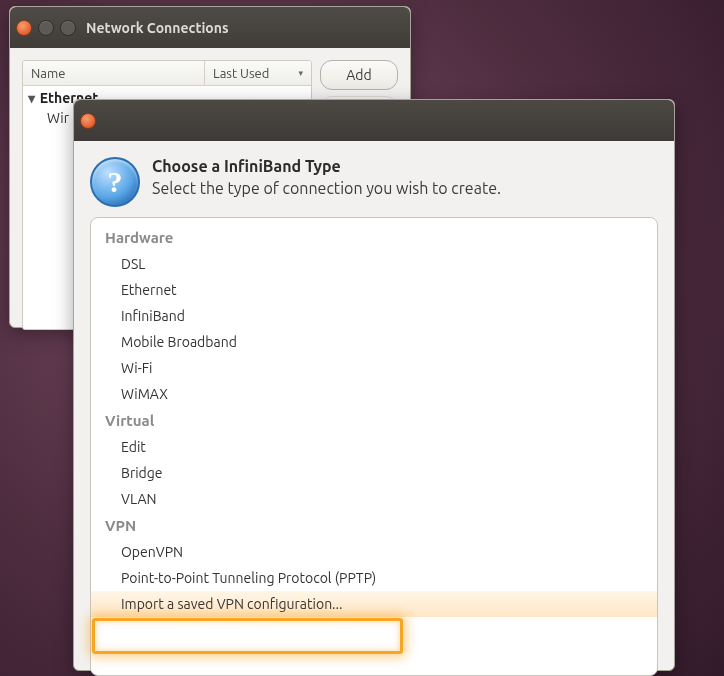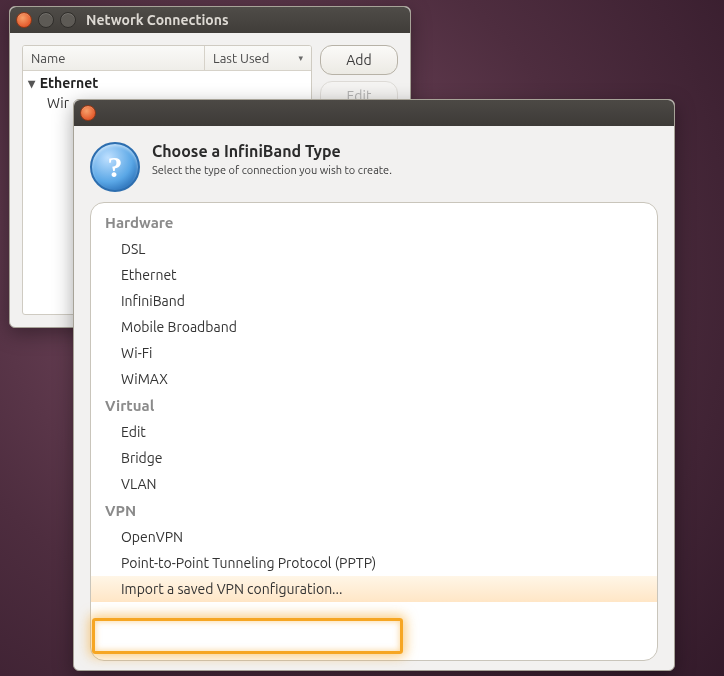--- a/index.html
+++ b/index.html
@@ -1,20 +1,20 @@
 <!DOCTYPE html>
 <html><head>
 <meta charset="utf-8">
 <style>
   html,body{margin:0;padding:0;width:724px;height:676px;font-family:"Ubuntu","DejaVu Sans",sans-serif;font-size:14px;color:#3c3c3c;overflow:hidden}
   body{background:radial-gradient(circle at 35% 40%,#7a4d63 0%,#4e2d3f 55%,#331a2a 100%)}
   
   .win{position:absolute;background:#f2f1f0;border:1px solid #a7a398;border-radius:6px;box-shadow:0 6px 20px rgba(0,0,0,.35)}
   .win1{left:9px;top:6px;width:400px;height:320px}
-  .titlebar{height:26px;background:linear-gradient(#4f4c48,#403d39);border-radius:6px 6px 0 0;display:flex;align-items:center;padding:0 6px;gap:6px}
+  .titlebar{height:41px;background:linear-gradient(#4f4c48,#403d39);border-radius:6px 6px 0 0;display:flex;align-items:center;padding:0 6px;gap:6px}
   .tbtn{width:14px;height:14px;border-radius:50%;background:#5d5a55;border:1px solid #2f2d2a;box-shadow:inset 0 1px 0 rgba(255,255,255,.15)}
   .tbtn.close{background:radial-gradient(circle at 40% 35%,#f7a06a,#e35c2e 70%);border-color:#8e3817}
   .titlebar .title{color:#ddd9d3;font-weight:700;font-size:14px;margin-left:4px}
   .win1-body{display:flex;padding:12px;gap:8px;height:calc(100% - 26px);box-sizing:border-box}
   .listpanel{flex:1;background:#fff;border:1px solid #cfcbc2;border-radius:3px;position:relative;overflow:hidden}
   .listhdr{display:flex;border-bottom:1px solid #d6d2c9;background:linear-gradient(#fafaf8,#efeee9);height:24px;color:#4a4a4a}
   .listhdr .col{display:flex;align-items:center;padding:0 8px;border-right:1px solid #d6d2c9;font-size:13px}
   .listhdr .col.last{border-right:none;width:90px;justify-content:space-between}
   .tri{font-size:9px;color:#6a6a6a}
   .listrows{padding:2px 0;font-size:14px}
@@ -22,22 +22,22 @@
   .disc{display:inline-block;transform:rotate(90deg);font-size:10px;margin-right:3px;color:#555}
   .item{padding:2px 6px 2px 24px;color:#333}
   .btncol{display:flex;flex-direction:column;gap:6px;width:78px}
   .btn{height:28px;border:1px solid #b7b2a7;background:linear-gradient(#fbfaf8,#eceae4);border-radius:12px;color:#3b3b3b;font-size:14px;display:flex;align-items:center;justify-content:center;cursor:pointer}
   
   .win2{left:73px;top:99px;width:600px;height:570px}
   .win2 .titlebar{background:linear-gradient(#4c4945,#3d3a37)}
   .dlgbody{padding:16px 16px 0 16px;display:flex;gap:12px}
   .qicon{width:46px;height:46px;border-radius:50%;background:radial-gradient(circle at 35% 30%,#bfe0ff,#5aa7e6 55%,#2e74bb 80%);border:2px solid #2d6eaf;color:#fff;display:flex;align-items:center;justify-content:center;font-size:30px;font-weight:700;font-family:Georgia,serif;box-shadow:inset 0 2px 3px rgba(255,255,255,.5)}
   .dlgtxt h2{margin:0 0 4px 0;font-size:16px;font-weight:700;color:#2b2b2b}
-  .dlgtxt p{margin:0;font-size:11px;color:#3b3b3b}
-  .dropbox{margin:10px 16px 16px 16px;border:1px solid #c9c5bb;border-radius:14px;background:#fff;height:445px;padding:6px 0;overflow:hidden}
+  .dlgtxt p{margin:0;font-size:16px;color:#3b3b3b}
+  .dropbox{margin:10px 16px 16px 16px;border:1px solid #c9c5bb;border-radius:8px;background:#fff;height:445px;padding:6px 0;overflow:hidden}
   .sect{font-weight:700;color:#8a8a8a;padding:5px 14px;font-size:15px}
   .opt{padding:5px 14px 5px 30px;font-size:14px;color:#333;cursor:pointer}
   .opt.hl{background:linear-gradient(#fff6e7,#ffe6c6);position:relative}
   
   .hlwrap{position:absolute;left:92px;top:618px;width:305px;height:30px;border:3px solid #f6a623;border-radius:3px;box-shadow:0 0 12px 3px rgba(246,166,35,.55),inset 0 0 6px rgba(246,166,35,.5);pointer-events:none}
 </style>
 </head>
 <body>
 
 <div class="win win1">

